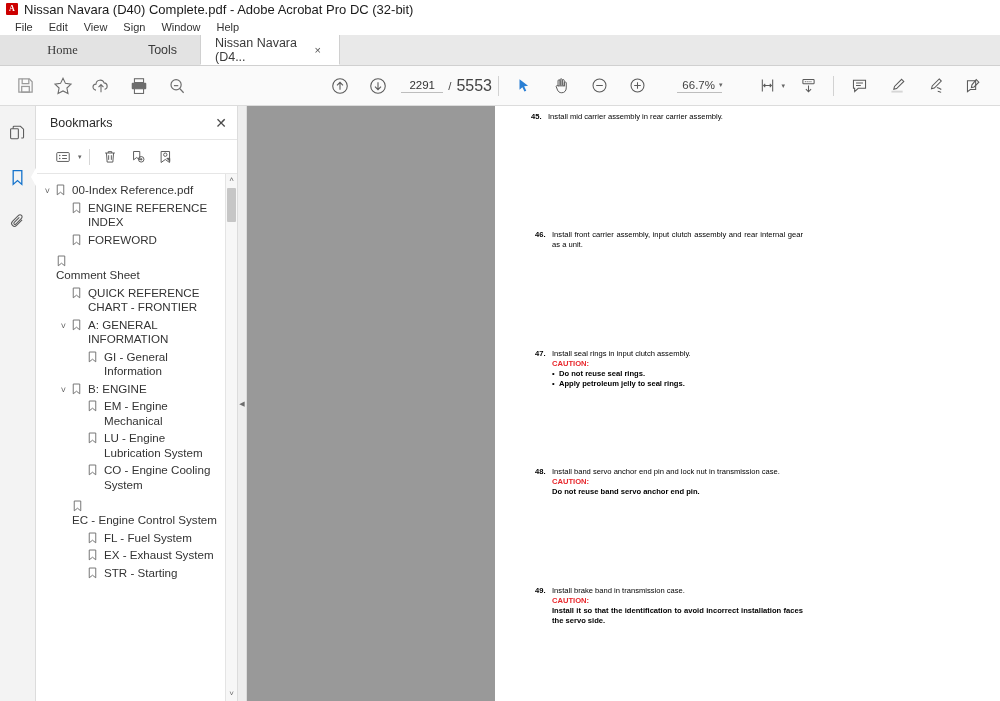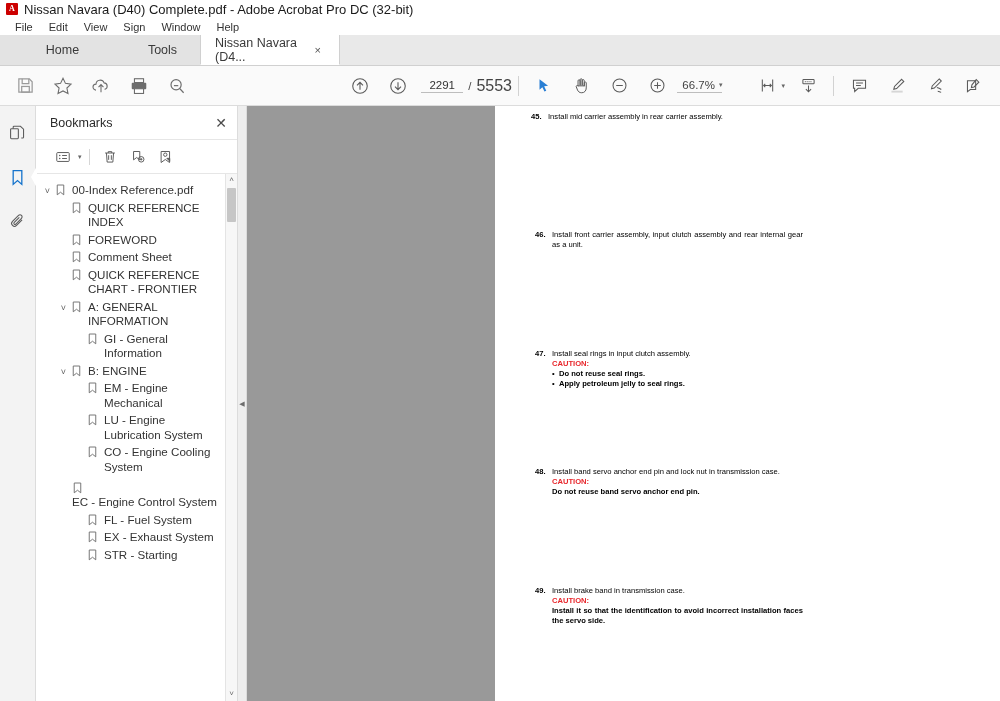--- a/index.html
+++ b/index.html
@@ -36,21 +36,21 @@
   
   .tabbar {
     height: 30px; background: #e9e9e9; display: flex; align-items: flex-end;
     flex: none; border-bottom: 1px solid #d0d0d0;
   }
   .tab {
     height: 30px; display: flex; align-items: center; justify-content: center;
     font-size: 12.5px; color: #3a3a3a; padding: 0 16px; cursor: default;
     background: #e3e3e3; position: relative;
   }
-  .tab.home { width: 125px; }
+  .tab.home { width: 125px; font-family: Liberation Serif, serif; }
   .tab.tools { width: 75px; }
   .tab.doc {
     background: #ffffff; width: 140px; border-left: 1px solid #d0d0d0;
     border-right: 1px solid #d0d0d0; justify-content: flex-start;
     padding-left: 14px; gap: 12px; border-bottom: 1px solid #ffffff;
   }
   .tab-close { font-size: 11px; color: #555; margin-left: auto; margin-right: 2px; }
   .tabbar-rest { flex: 1; background: #e9e9e9; height: 30px; }
 
   
@@ -68,21 +68,21 @@
     display: flex; align-items: center; gap: 5px; font-size: 11.5px; color: #444;
     margin-left: 4px;
   }
   .page-input {
     width: 42px; text-align: center; font-size: 11.5px; color: #333;
     border: none; border-bottom: 1px solid #bdbdbd; background: transparent;
     font-family: "Liberation Sans", sans-serif; padding-bottom: 1px;
   }
   .page-total { font-size: 16px; color: #444; }
   .zoombox {
-    display: flex; align-items: center; gap: 4px; margin-left: 0;
+    display: flex; align-items: center; gap: 4px; margin-left: 20px;
     border-bottom: 1px solid #bdbdbd; padding-bottom: 1px;
   }
   .zoom-val { font-size: 11.5px; color: #444; width: 38px; text-align: right; }
   .caret { font-size: 7px; color: #666; }
   svg { display: block; }
 
   
   .body { flex: 1; display: flex; min-height: 0; }
 
   
@@ -419,32 +419,32 @@
               </span>
               <span class="bm-label">00-Index Reference.pdf</span>
             </div>
             <div class="bm-row" style="padding-left: 20px;">
               <span class="bm-twisty" style="font-size: 9px; color: rgb(92, 92, 92);"></span>
               <span class="bm-ico">
                 <svg width="11" height="12" viewBox="0 0 12 14" fill="none" stroke="#707070" stroke-width="1.1">
                   <path d="M2.2 1.2h7.6v11.4L6 9.6l-3.8 3z"></path>
                 </svg>
               </span>
-              <span class="bm-label">QUICK REFERENCE INDEX</span>
+              <span class="bm-label">ENGINE REFERENCE INDEX</span>
             </div>
             <div class="bm-row" style="padding-left: 20px;">
               <span class="bm-twisty" style="font-size: 9px; color: rgb(92, 92, 92);"></span>
               <span class="bm-ico">
                 <svg width="11" height="12" viewBox="0 0 12 14" fill="none" stroke="#707070" stroke-width="1.1">
                   <path d="M2.2 1.2h7.6v11.4L6 9.6l-3.8 3z"></path>
                 </svg>
               </span>
               <span class="bm-label">FOREWORD</span>
             </div>
-            <div class="bm-row" style="padding-left: 20px;">
+            <div class="bm-row" style="padding-left: 20px; flex-direction: column;">
               <span class="bm-twisty" style="font-size: 9px; color: rgb(92, 92, 92);"></span>
               <span class="bm-ico">
                 <svg width="11" height="12" viewBox="0 0 12 14" fill="none" stroke="#707070" stroke-width="1.1">
                   <path d="M2.2 1.2h7.6v11.4L6 9.6l-3.8 3z"></path>
                 </svg>
               </span>
               <span class="bm-label">Comment Sheet</span>
             </div>
             <div class="bm-row" style="padding-left: 20px;">
               <span class="bm-twisty" style="font-size: 9px; color: rgb(92, 92, 92);"></span>

